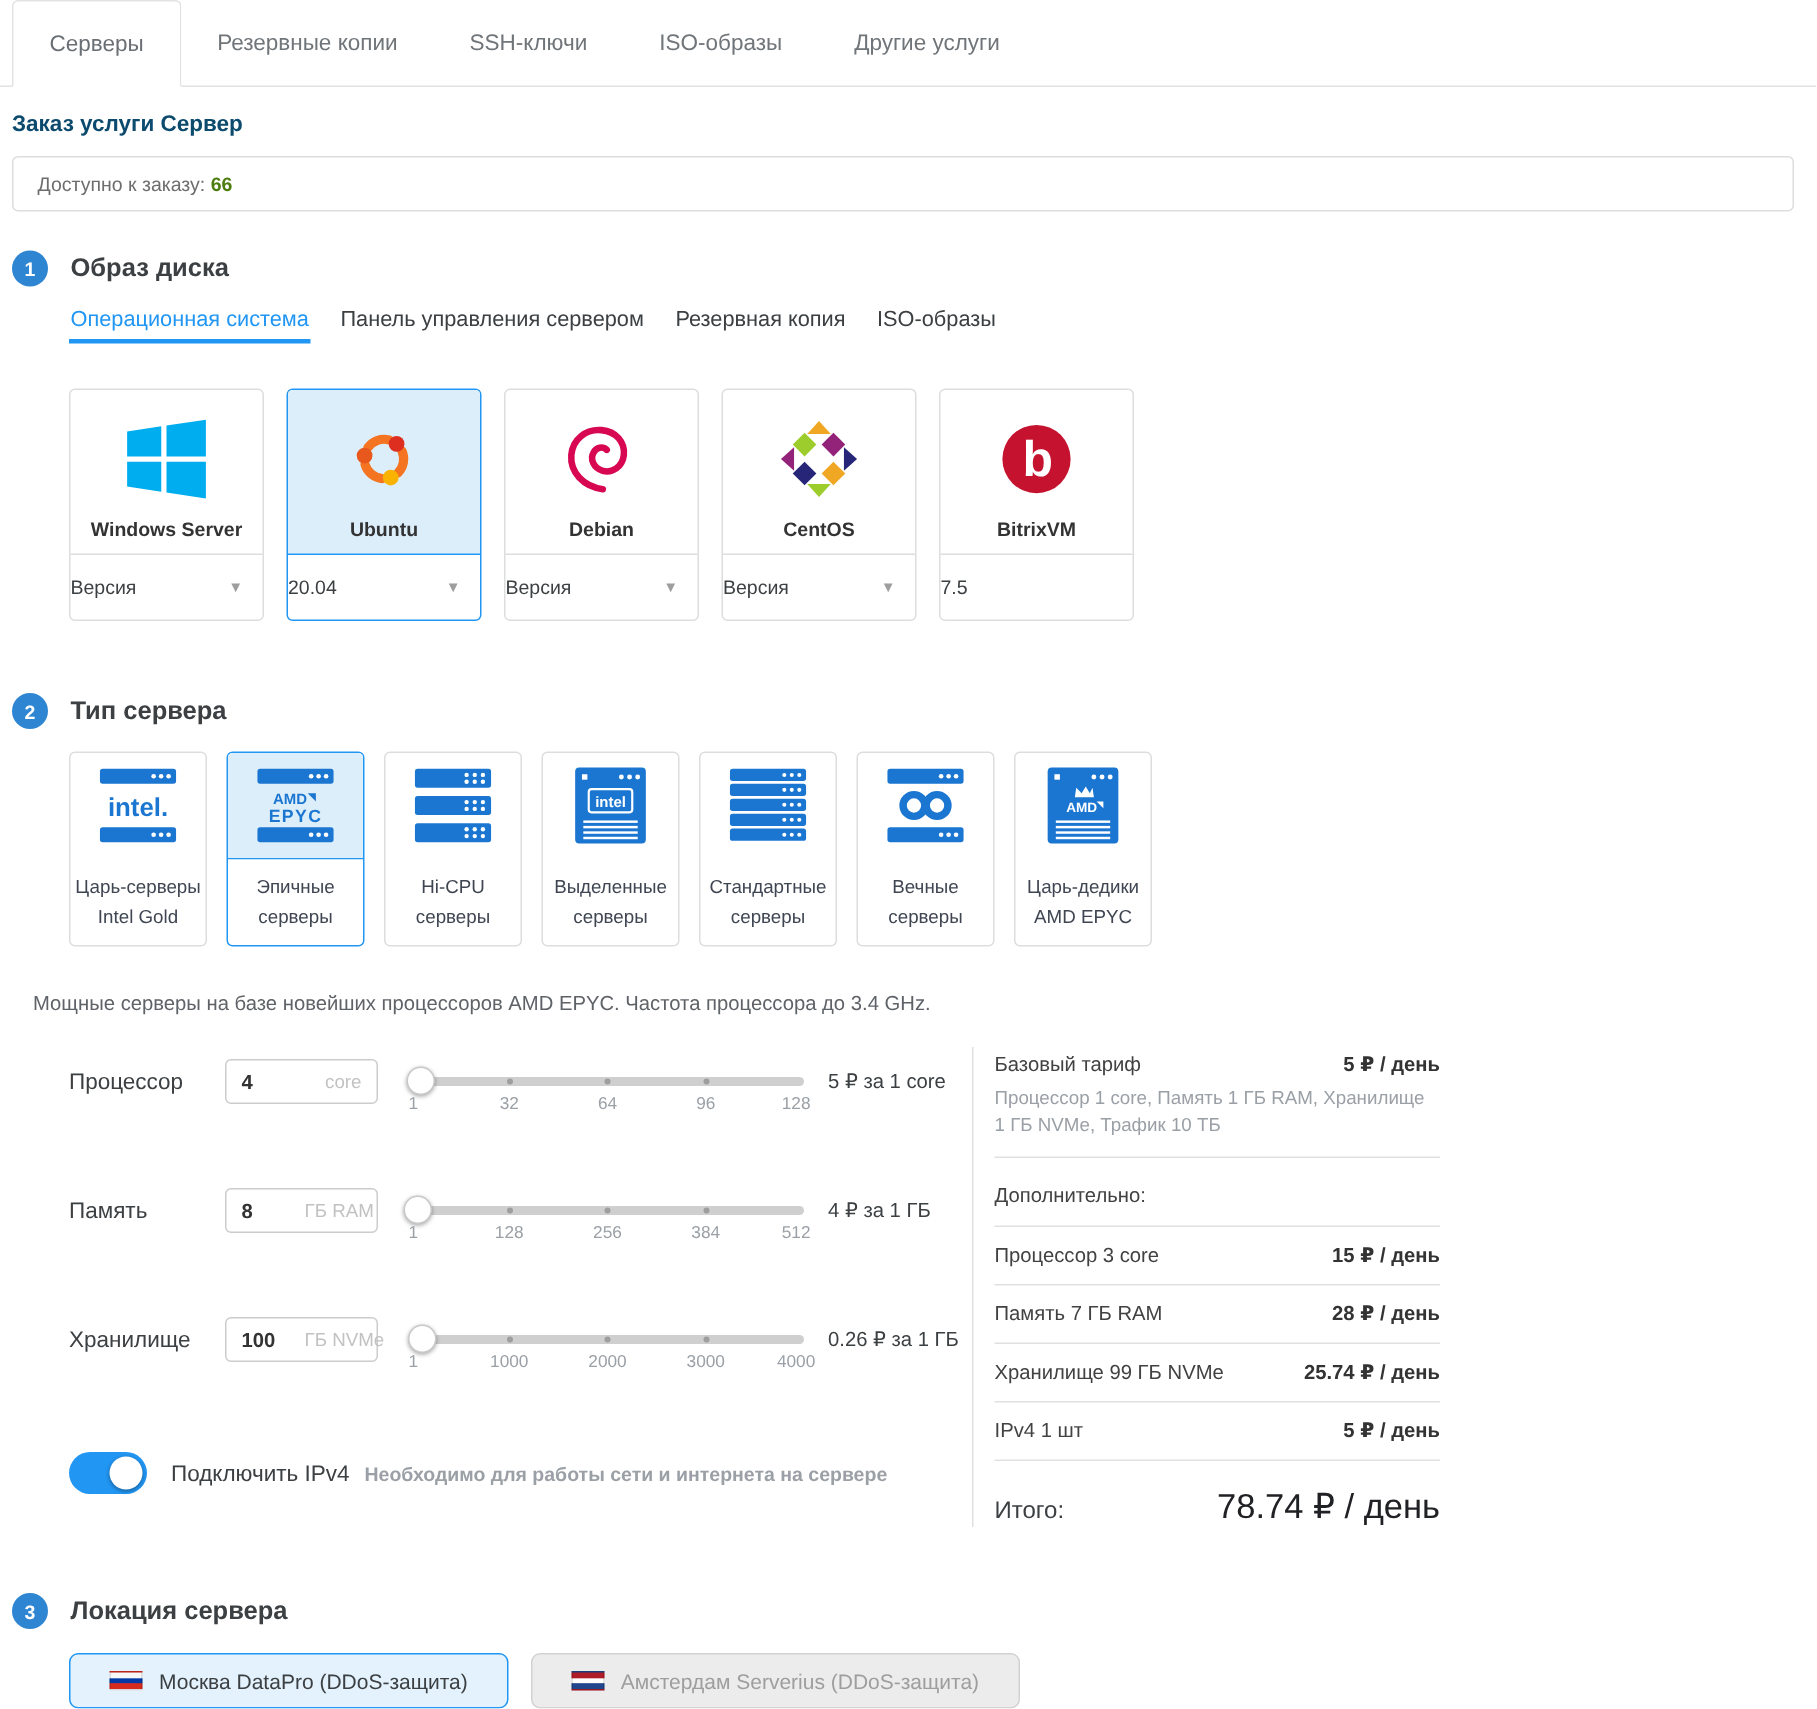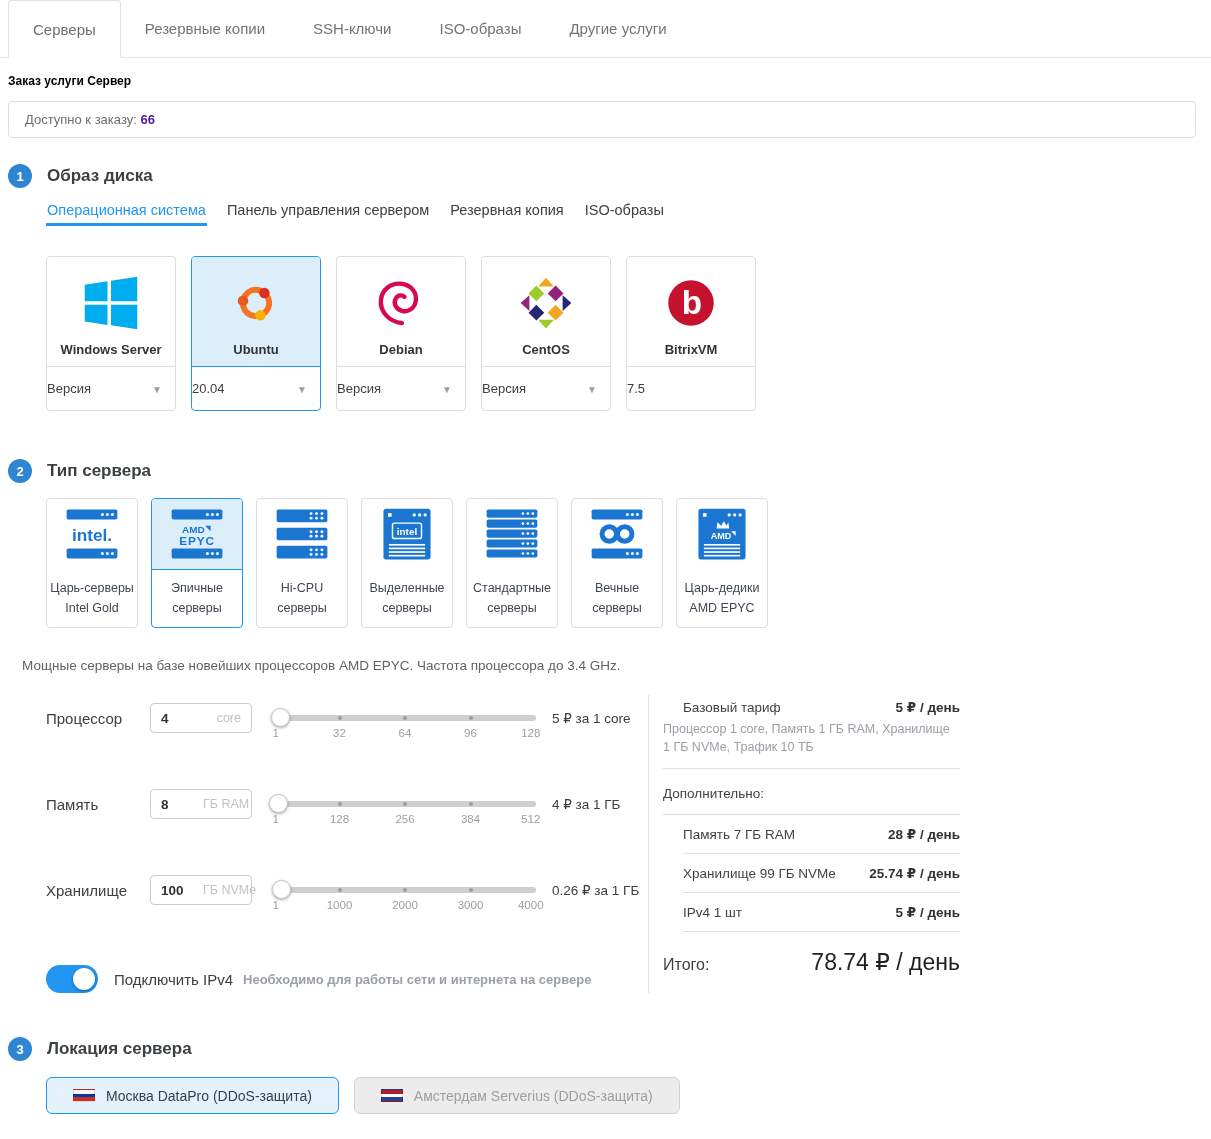--- a/index.html
+++ b/index.html
@@ -9,26 +9,26 @@
     font-family:"Liberation Sans","DejaVu Sans",sans-serif; color:#333;
   }
   
   .tabbar { display:flex; align-items:stretch; height:58px; border-bottom:1px solid #e2e2e2; padding-left:8px; }
   .tab { display:flex; align-items:center; padding:0 24px; font-size:15px; color:#70757a; cursor:pointer; }
   .tab.active {
     background:#fff; border:1px solid #e2e2e2; border-bottom:1px solid #fff;
     border-radius:4px 4px 0 0; margin-bottom:-1px; color:#6a6f74;
   }
   
-  .page-title { font-size:12px; font-weight:bold; color:#000000; margin:16px 0 13px 8px; }
+  .page-title { font-size:15px; font-weight:bold; color:#0c4a6e; margin:16px 0 13px 8px; }
   .info-box {
     margin:0 15px 0 8px; border:1px solid #ddd; border-radius:4px;
     padding:10px 16px; font-size:13px; color:#6d6d6d;
   }
-  .info-box b { color:#4c1d95; }
+  .info-box b { color:#4d7c0f; }
   
   .section-head { display:flex; align-items:center; gap:15px; margin-left:8px; }
   .step-circle {
     width:24px; height:24px; border-radius:50%; background:#2e86d3; color:#fff;
     font-size:13px; font-weight:bold; display:flex; align-items:center; justify-content:center; flex:0 0 24px;
   }
   .section-title { font-size:17px; font-weight:bold; color:#3c4043; }
   
   .subtabs { display:flex; gap:19px; margin:14px 0 0 46px; font-size:14.5px; }
   .subtab { color:#3c4043; padding:0 1px 8px; cursor:pointer; }
@@ -70,21 +70,21 @@
   .ticks span:first-child { transform:translateX(-25%); }
   .slider-price { min-width:96px; font-size:13.5px; color:#3c4043; white-space:nowrap; }
   
   .toggle-row { display:flex; align-items:center; margin-top:60px; }
   .toggle { width:52px; height:28px; border-radius:14px; background:#2196f3; position:relative; cursor:pointer; flex:0 0 52px; }
   .toggle .knob { position:absolute; width:22px; height:22px; border-radius:50%; background:#fff; top:3px; right:3px; box-shadow:0 1px 3px rgba(0,0,0,.4); }
   .toggle-label { margin-left:16px; font-size:15px; color:#3c4043; }
   .toggle-hint { margin-left:10px; font-size:13px; color:#9aa0a6;font-weight:bold; }
   
   .price-panel { width:298px; }
-  .pp-row { display:flex; justify-content:space-between; align-items:baseline; font-size:13.5px; color:#424242;margin-left:20px; }
+  .pp-row { display:flex; justify-content:space-between; align-items:baseline; font-size:13.5px; color:#424242; }
   .pp-price { font-weight:bold; color:#333; white-space:nowrap; }
   .pp-desc { margin-top:5px; font-size:12.5px; color:#9aa0a6; line-height:1.45; padding-bottom:12px; border-bottom:1px solid #e0e0e0; }
   .pp-add { font-size:13.5px; color:#424242; padding:17px 0 13px; border-bottom:1px solid #e0e0e0; }
   .pp-item { padding:11px 0; border-bottom:1px solid #e0e0e0; }
   .pp-total { display:flex; justify-content:space-between; align-items:baseline; padding-top:17px; }
   .pp-total-label { font-size:16px; color:#3c4043; }
   .pp-total-price { font-size:23px; color:#202124;text-align:center; }
   
   .loc-row { display:flex; gap:15px; margin:16px 0 0 46px; }
   .loc-btn { height:37px; border-radius:6px; display:flex; align-items:center; padding:0 26px; font-size:14px; cursor:pointer; }
@@ -496,20 +496,24 @@
   <div class="config-right price-panel">
     <div class="pp-row">
       <span>Базовый тариф</span>
       <span class="pp-price">5 ₽ / день</span>
     </div>
     <div class="pp-desc">Процессор 1 core, Память 1 ГБ RAM, Хранилище 1 ГБ NVMe, Трафик 10 ТБ</div>
 
     <div class="pp-add">Дополнительно:</div>
 
     <div class="pp-row pp-item">
+      <span>Процессор 3 core</span>
+      <span class="pp-price">15 ₽ / день</span>
+    </div>
+    <div class="pp-row pp-item">
       <span>Память 7 ГБ RAM</span>
       <span class="pp-price">28 ₽ / день</span>
     </div>
     <div class="pp-row pp-item">
       <span>Хранилище 99 ГБ NVMe</span>
       <span class="pp-price">25.74 ₽ / день</span>
     </div>
     <div class="pp-row pp-item">
       <span>IPv4 1 шт</span>
       <span class="pp-price">5 ₽ / день</span>

